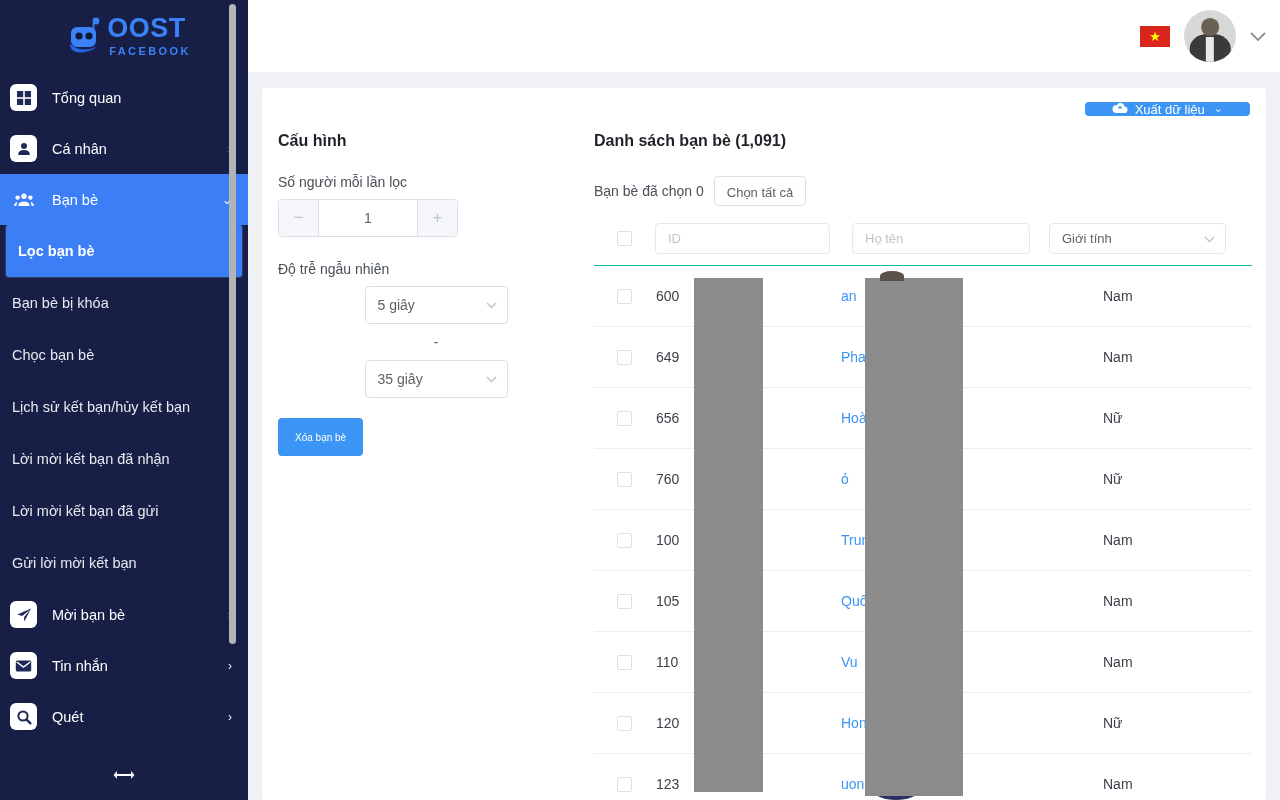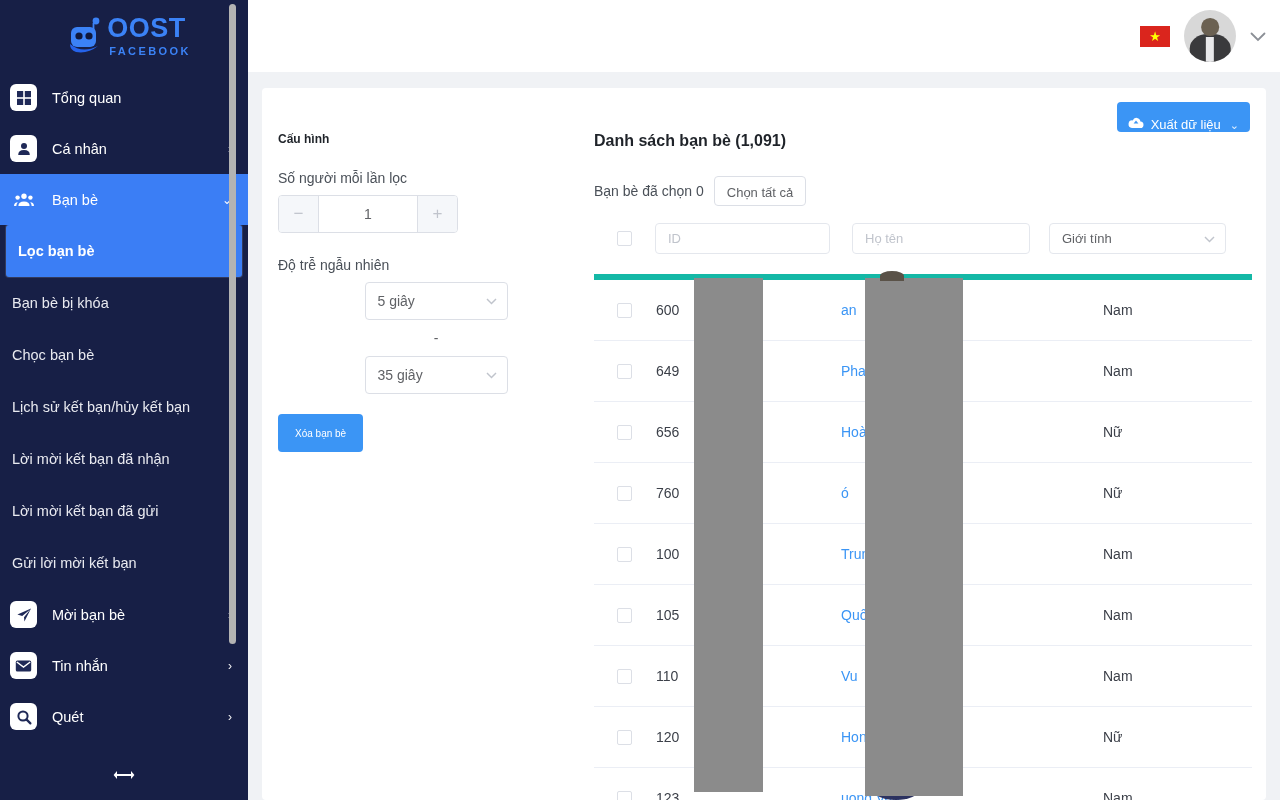--- a/index.html
+++ b/index.html
@@ -112,31 +112,31 @@
   }
   #card {
     position: relative; width: 100%; height: 100%;
     background: #fff; border-radius: 4px; overflow: hidden;
   }
   #export-wrap {
     position: absolute; right: 16px; top: 14px;
   }
   #export-btn {
     background: #3b95f5; color: #fff; border: none; border-radius: 4px;
-    height: 30px; padding: 0 11px; font-size: 13px; cursor: pointer;
-    display: flex; align-items: flex-end; gap: 7px;
+    height: 14px; padding: 0 27px; font-size: 13px; cursor: pointer;
+    display: flex; align-items: flex-start; gap: 7px;
     font-family: "Liberation Sans", sans-serif;
   }
   #export-btn .caret { font-size: 11px; opacity: .85; margin-left: 2px; }
 
   #cols { display: flex; padding: 44px 0 0 0; }
   #col-config { width: 332px; flex: 0 0 332px; padding-left: 16px; }
   #col-list { flex: 1 1 auto; padding-right: 14px; }
 
-  .sec-title { font-size: 12px; font-weight: bold; color: #1f2329; }
+  .sec-title { font-size: 16px; font-weight: bold; color: #1f2329; }
   .field-label { font-size: 14px; color: #4a5058; margin-top: 24px; margin-bottom: 9px; }
 
   .stepper {
     display: flex; width: 180px; height: 38px;
     border: 1px solid #dcdfe6; border-radius: 4px; overflow: hidden;
   }
   .stepper .btn {
     width: 40px; display: flex; align-items: center; justify-content: center;
     background: #f5f7fa; color: #c0c4cc; font-size: 17px; cursor: pointer;
   }
@@ -171,21 +171,21 @@
   }
   #sel-count { font-size: 14px; color: #4a5058; }
   #sel-all-btn {
     border: 1px solid #dcdfe6; background: #fff; border-radius: 4px;
     height: 30px; padding: 8px 12px; font-size: 13px; color: #606266;
     cursor: pointer; font-family: "Liberation Sans", sans-serif;
   }
 
   #filter-row {
     display: flex; align-items: center; margin-top: 17px;
-    padding-bottom: 20px; border-bottom: 6px solid #14b8a6;
+    padding-bottom: 11px; border-bottom: 1px solid #14b8a6;
   }
   .cb {
     width: 15px; height: 15px; border: 1px solid #dcdfe6;
     border-radius: 2px; background: #fff; flex: 0 0 15px; cursor: pointer;
   }
   #filter-row .cb { margin-left: 23px; margin-right: 23px; }
   .inp {
     height: 31px; border: 1px solid #e4e7ed; border-radius: 4px;
     background: #fff; font-size: 13px; color: #606266; padding: 0 12px;
     font-family: "Liberation Sans", sans-serif; outline: none;

